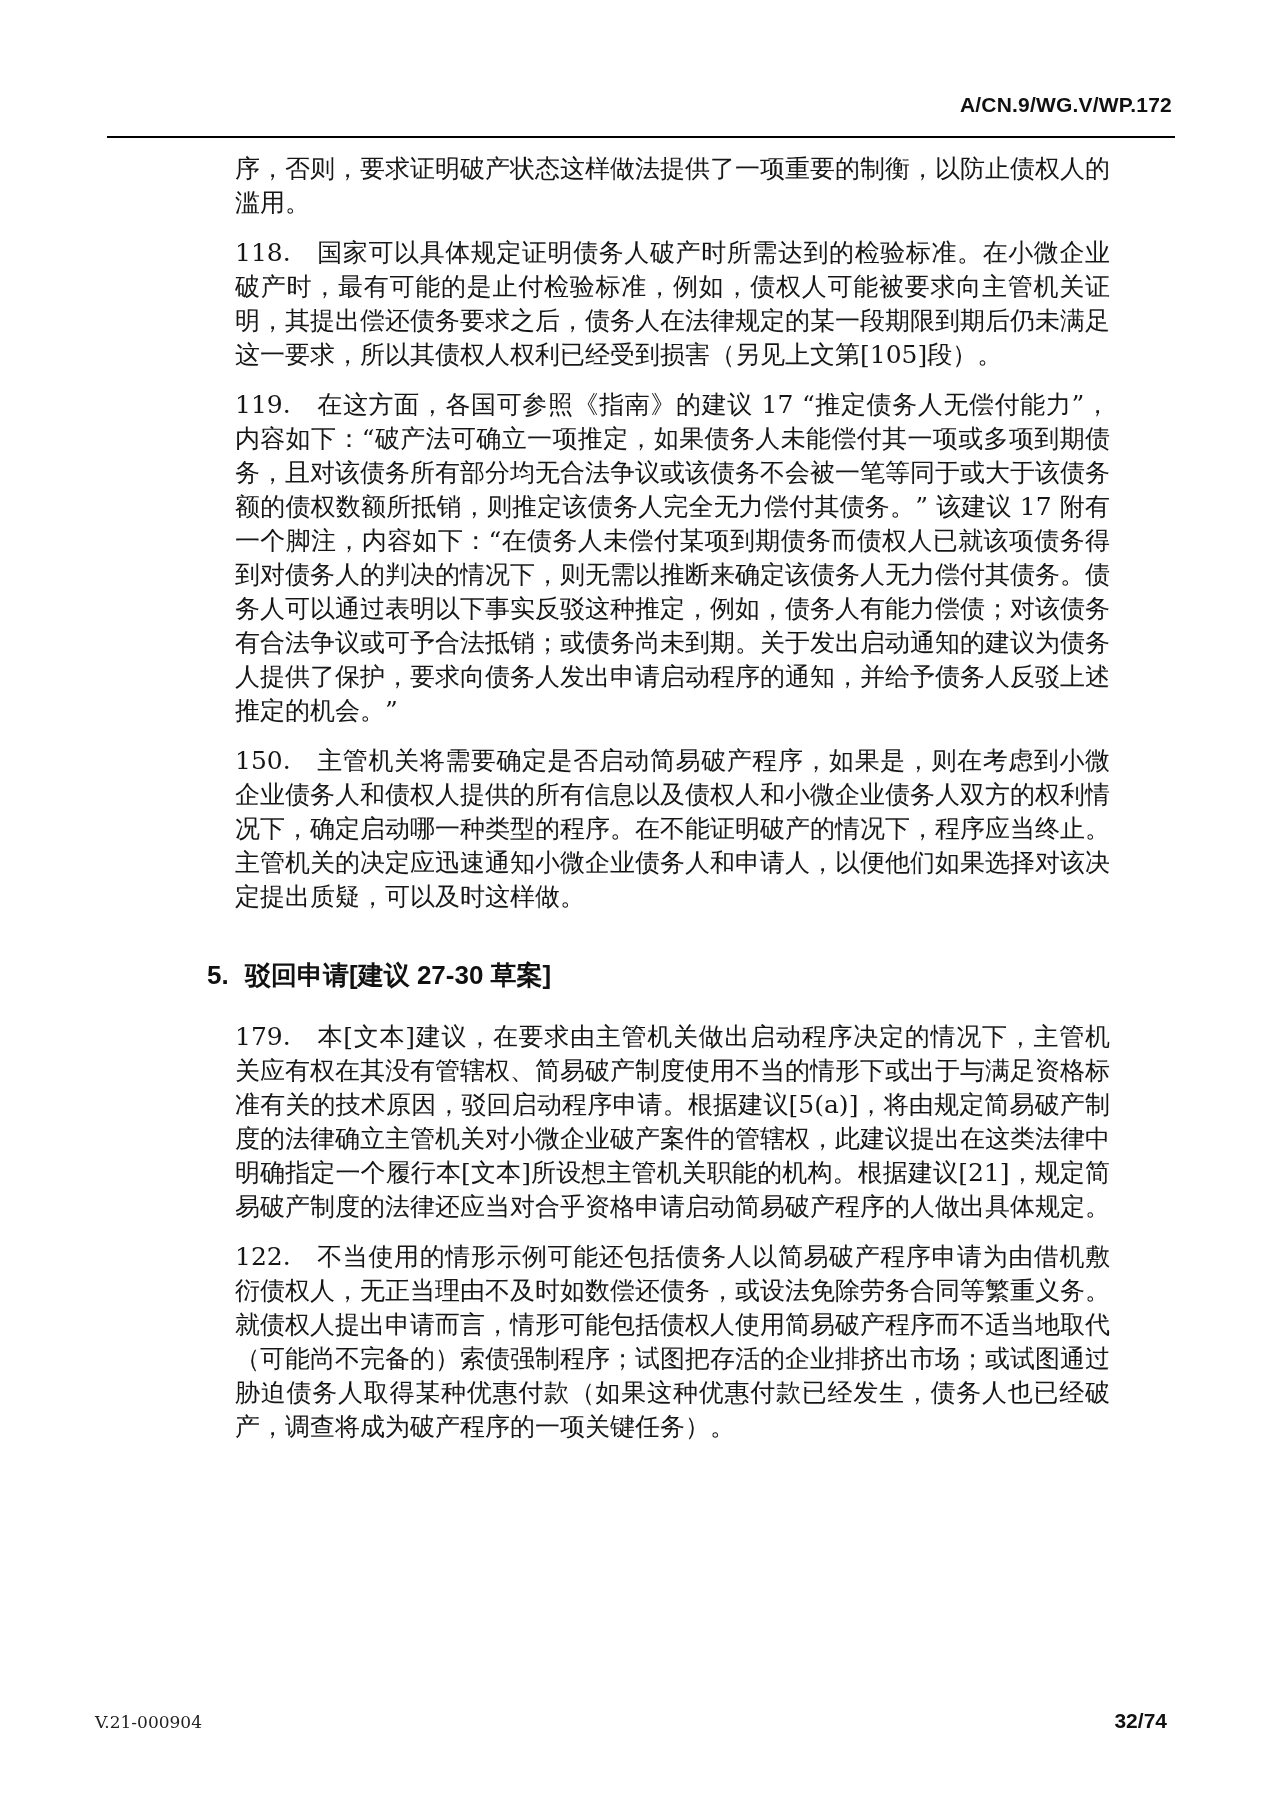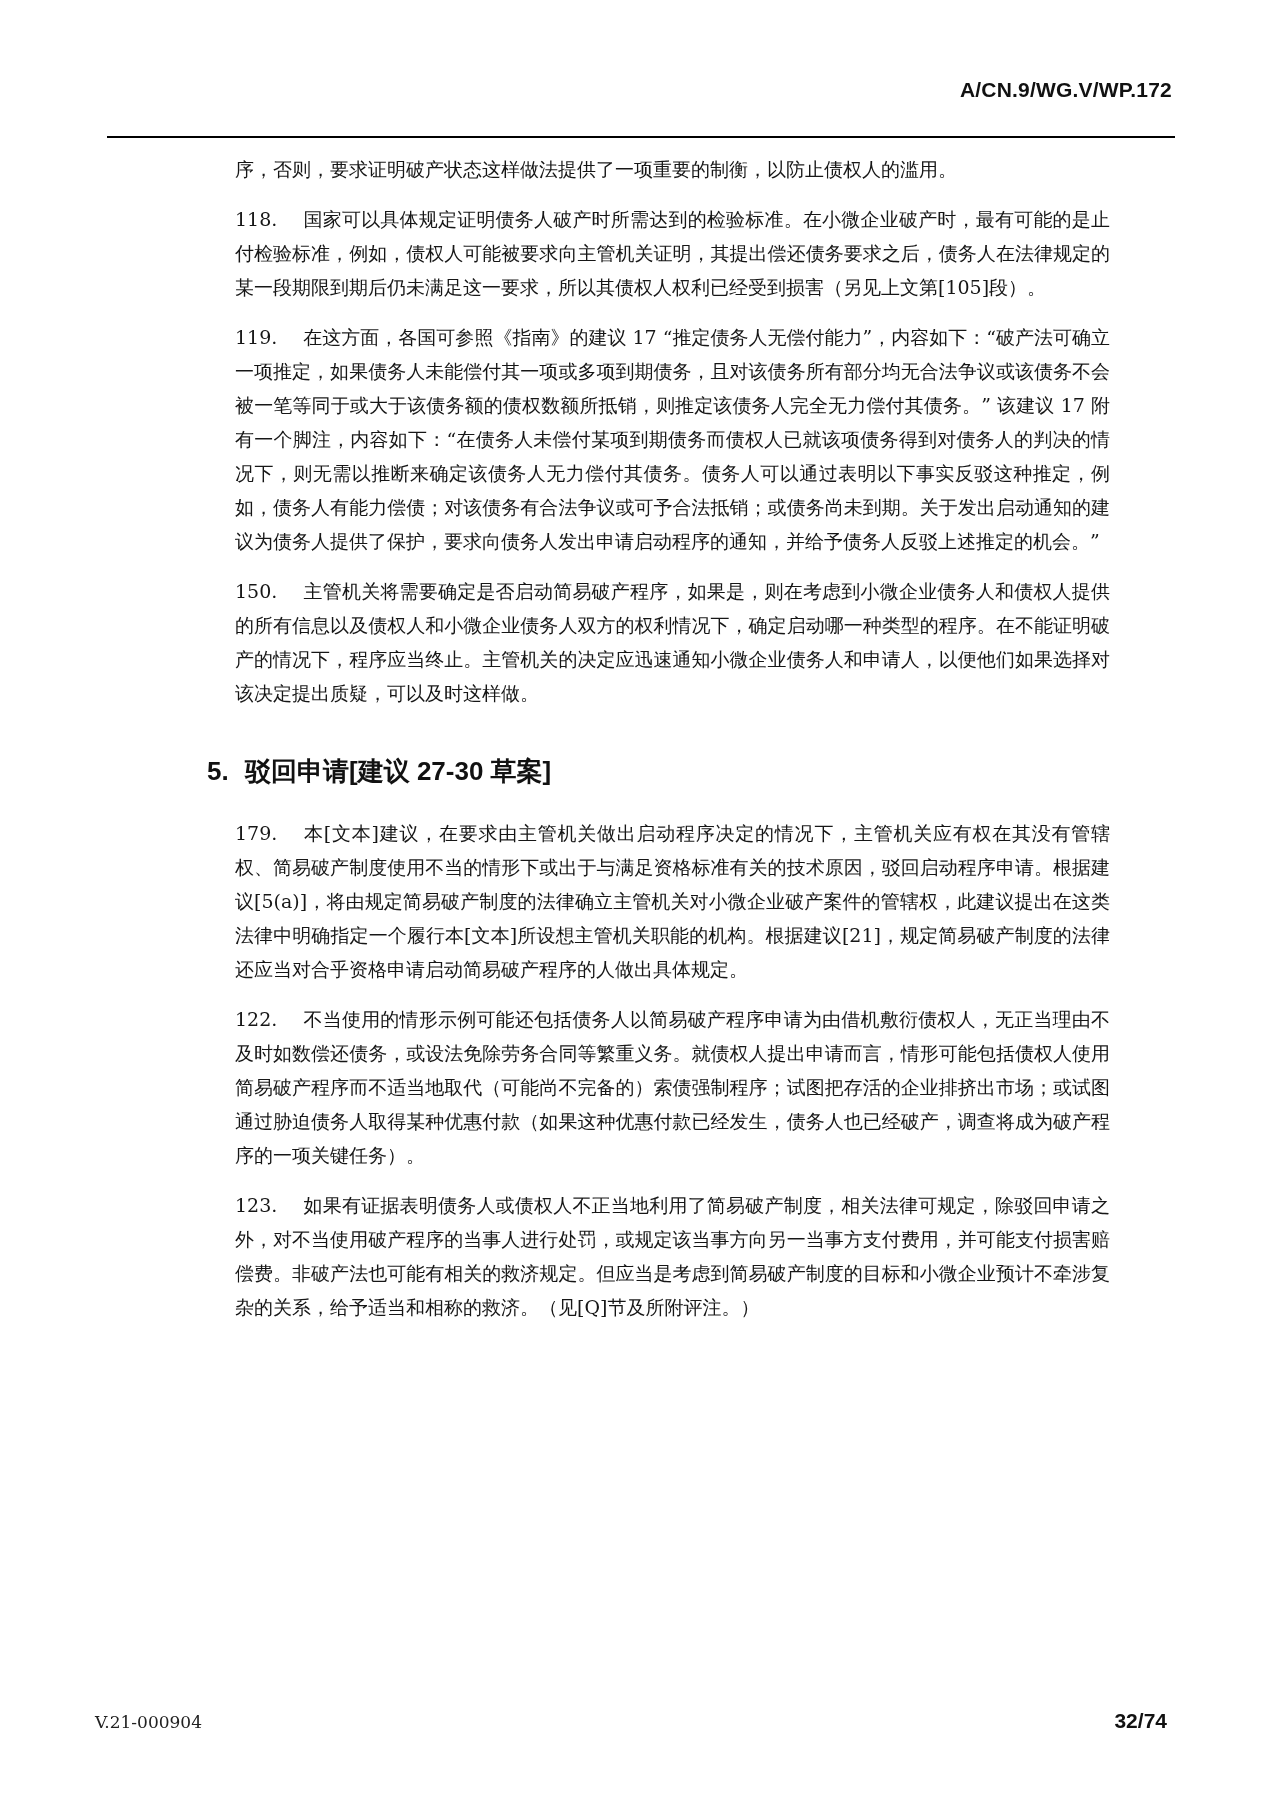--- a/index.html
+++ b/index.html
@@ -11,21 +11,21 @@
     position: relative;
     width: 1280px;
     height: 1809px;
     background: #ffffff;
     color: #161616;
     font-family: "DejaVu Serif", "Liberation Serif", serif;
     overflow: hidden;
   }
   .doc-header {
     position: absolute;
-    top: 78px;
+    top: 93px;
     right: 108px;
     font-family: "Liberation Sans", "DejaVu Sans", sans-serif;
     font-weight: bold;
     font-size: 21px;
     letter-spacing: 0.2px;
     color: #111;
   }
   .header-rule {
     position: absolute;
     top: 136px;
@@ -35,21 +35,21 @@
     border-bottom: 2px solid #000;
   }
   .content {
     position: absolute;
     top: 152px;
     left: 235px;
     width: 875px;
   }
   .body-para {
     margin: 0 0 16px 0;
-    font-size: 19px;
+    font-size: 25px;
     line-height: 34px;
     text-align: justify;
     text-justify: inter-ideograph;
     color: #161616;
   }
   .para-num {
     margin-right: 26px;
   }
   .section-heading {
     margin: 44px 0 28px -28px;
@@ -103,21 +103,20 @@
 
     <h2 class="section-heading">
         <span class="heading-num">5.</span>
         <span>驳回申请[建议 27-30 草案]</span>
       </h2>
 
     <p class="body-para"><span class="para-num">179.</span><span>本[文本]建议，在要求由主管机关做出启动程序决定的情况下，主管机关应有权在其没有管辖权、简易破产制度使用不当的情形下或出于与满足资格标准有关的技术原因，驳回启动程序申请。根据建议[5(a)]，将由规定简易破产制度的法律确立主管机关对小微企业破产案件的管辖权，此建议提出在这类法律中明确指定一个履行本[文本]所设想主管机关职能的机构。根据建议[21]，规定简易破产制度的法律还应当对合乎资格申请启动简易破产程序的人做出具体规定。</span></p>
 
     <p class="body-para"><span class="para-num">122.</span><span>不当使用的情形示例可能还包括债务人以简易破产程序申请为由借机敷衍债权人，无正当理由不及时如数偿还债务，或设法免除劳务合同等繁重义务。就债权人提出申请而言，情形可能包括债权人使用简易破产程序而不适当地取代（可能尚不完备的）索债强制程序；试图把存活的企业排挤出市场；或试图通过胁迫债务人取得某种优惠付款（如果这种优惠付款已经发生，债务人也已经破产，调查将成为破产程序的一项关键任务）。</span></p>
 
-    <p class="body-para"><span class="para-num">123.</span><span>如果有证据表明债务人或债权人不正当地利用了简易破产制度，相关法律可规定，除驳回申请之外，对不当使用破产程序的当事人进行处罚，或规定该当事方向另一当事方支付费用，并可能支付损害赔偿费。非破产法也可能有相关的救济规定。但应当是考虑到简易破产制度的目标和小微企业预计不牵涉复杂的关系，给予适当和相称的救济。（见[Q]节及所附评注。）</span></p>
 
   </main>
 
   <div class="footer-left">V.21-000904</div>
 
   <div class="footer-right">32/74</div>
 
 </div>
 
 </body></html>

